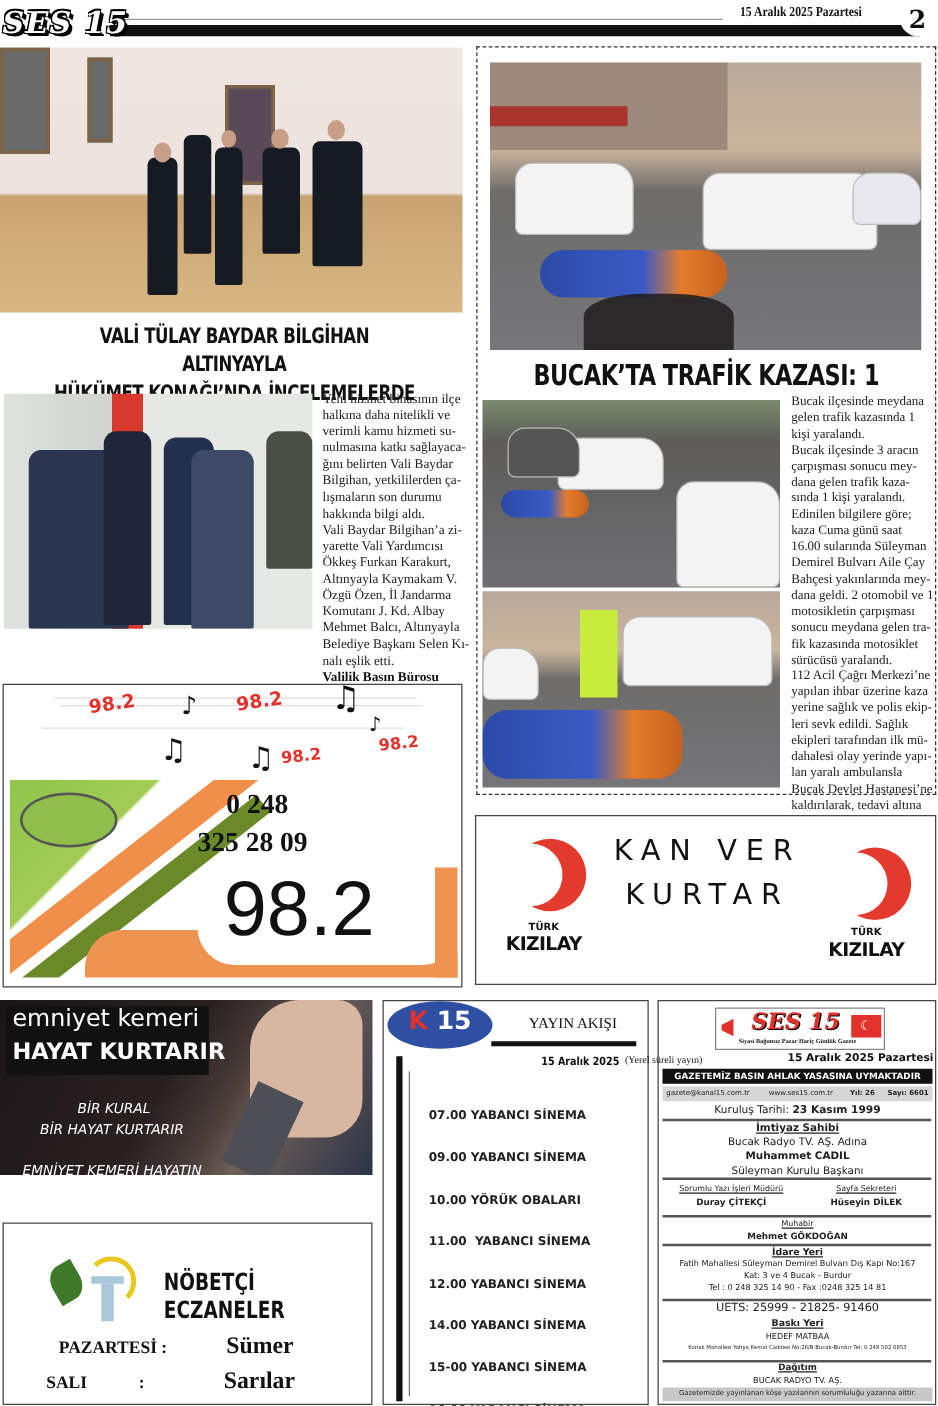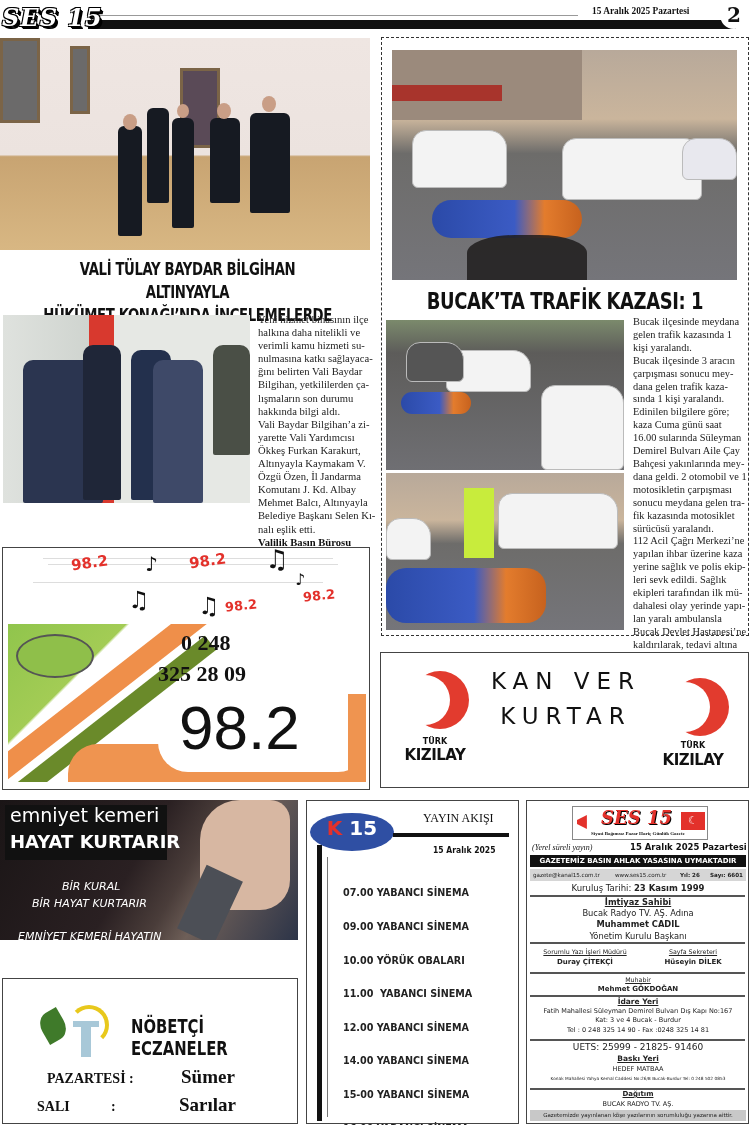--- a/index.html
+++ b/index.html
@@ -230,21 +230,21 @@
   </div>
   <div class="abs ecz-title" style="left:128px;top:36px">NÖBETÇİ ECZANELER</div>
   <div class="abs ecz-lbl" style="left:44px;top:92px">PAZARTESİ :</div>
   <div class="abs ecz-val" style="left:178px;top:87px">Sümer</div>
   <div class="abs ecz-lbl" style="left:34px;top:120px">SALI</div>
   <div class="abs ecz-lbl" style="left:108px;top:120px">:</div>
   <div class="abs ecz-val" style="left:176px;top:115px">Sarılar</div>
 </div>
 
 <div class="abs box" style="left:306px;top:800px;width:213px;height:324px">
-  <div class="abs k15" style="left:3px;top:12px;width:84px;height:38px">
+  <div class="abs k15" style="left:3px;top:0;width:84px;height:38px">
     <span class="k">K</span> <span>15</span>
   </div>
   <div class="abs" style="left:116px;top:10px;font-family:Liberation Serif, serif;font-size:12px;color:#111">YAYIN AKIŞI</div>
   <div class="abs" style="left:86px;top:32px;width:116px;height:4px;background:#111"></div>
   <div class="abs" style="left:10px;top:44px;width:5px;height:276px;background:#111"></div>
   <div class="abs" style="left:20px;top:56px;width:1px;height:260px;background:#777"></div>
   <div class="abs" style="left:126px;top:44px;font-family:'DejaVu Sans',sans-serif;font-weight:bold;font-size:9px;transform:scaleX(.85);transform-origin:left">15 Aralık 2025</div>
   <div class="abs sched" style="left:36px;top:64px">
     <div>07.00 YABANCI SİNEMA</div>
     <div>09.00 YABANCI SİNEMA</div>
@@ -270,38 +270,38 @@
   </div>
 </div>
 
 <div class="abs box" style="left:526px;top:800px;width:223px;height:324px"></div>
 <div class="abs" style="left:572px;top:806px;width:136px;height:34px;border:1px solid #888">
   <div class="abs" style="left:4px;top:8px;width:18px;height:14px;background:#e3312b;clip-path:polygon(0 35%,55% 0,55% 100%,0 65%)"></div>
   <div class="abs" style="left:28px;top:0;font-family:'DejaVu Serif',serif;font-weight:bold;font-style:italic;font-size:18px;color:#e3312b;text-shadow:1px 1px 0 #000">SES 15</div>
   <div class="abs" style="left:108px;top:5px;width:24px;height:18px;background:#e3312b;color:#fff;font-size:11px;text-align:center;line-height:18px">☾</div>
   <div class="abs" style="left:18px;top:24px;font-family:'Liberation Serif',serif;font-size:5px;font-weight:bold">Siyasi Bağımsız Pazar Hariç Günlük Gazete</div>
 </div>
-<div class="abs" style="left:532px;top:843px;font-family:'Liberation Serif',serif;font-style:italic;font-size:8px">(Yerel süreli yayın)</div>
+<div class="abs" style="left:500px;top:843px;font-family:'Liberation Serif',serif;font-size:8px">(Yerel süreli yayın)</div>
 <div class="abs" style="left:630px;top:842px;font-family:'DejaVu Sans',sans-serif;font-weight:bold;font-size:8.5px">15 Aralık 2025 Pazartesi</div>
 <div class="abs" style="left:530px;top:855px;width:216px;height:12px;background:#111;color:#fff;font-family:'DejaVu Sans',sans-serif;font-weight:bold;font-size:7px;text-align:center;line-height:12px">GAZETEMİZ BASIN AHLAK YASASINA UYMAKTADIR</div>
 <div class="abs" style="left:530px;top:869px;width:216px;height:12px;background:#d6d6d6;font-family:'DejaVu Sans',sans-serif;font-size:5.6px;line-height:12px;color:#222">
   <span class="abs" style="left:3px">gazete@kanal15.com.tr</span>
   <span class="abs" style="left:85px">www.ses15.com.tr</span>
   <span class="abs" style="left:150px;font-weight:bold">Yıl: 26</span>
   <span class="abs" style="left:180px;font-weight:bold">Sayı: 6601</span>
 </div>
 <div class="abs kn" style="left:530px;top:883px;width:216px;font-size:8.5px">
   <span>Kuruluş Tarihi:</span> <b>23 Kasım 1999</b>
 </div>
 <div class="kn-line" style="top:895px"></div>
 <div class="abs kn" style="left:530px;top:897px;width:216px;font-size:8.3px;line-height:11.2px">
   <div class="u" style="font-weight:bold">İmtiyaz Sahibi</div>
   <div>Bucak Radyo TV. AŞ. Adına</div>
   <div style="font-weight:bold">Muhammet CADIL</div>
-  <div>Yönetim Kurulu Başkanı</div>
+  <div>Süleyman Kurulu Başkanı</div>
 </div>
 <div class="kn-line" style="top:942px"></div>
 <div class="abs kn" style="left:530px;top:946px;width:110px;font-size:6.3px;line-height:11px">
   <div class="u">Sorumlu Yazı İşleri Müdürü</div>
   <div style="font-weight:bold;font-size:7px">Duray ÇİTEKÇİ</div>
 </div>
 <div class="abs kn" style="left:640px;top:946px;width:106px;font-size:6.3px;line-height:11px">
   <div class="u">Sayfa Sekreteri</div>
   <div style="font-weight:bold;font-size:7px">Hüseyin DİLEK</div>
 </div>

